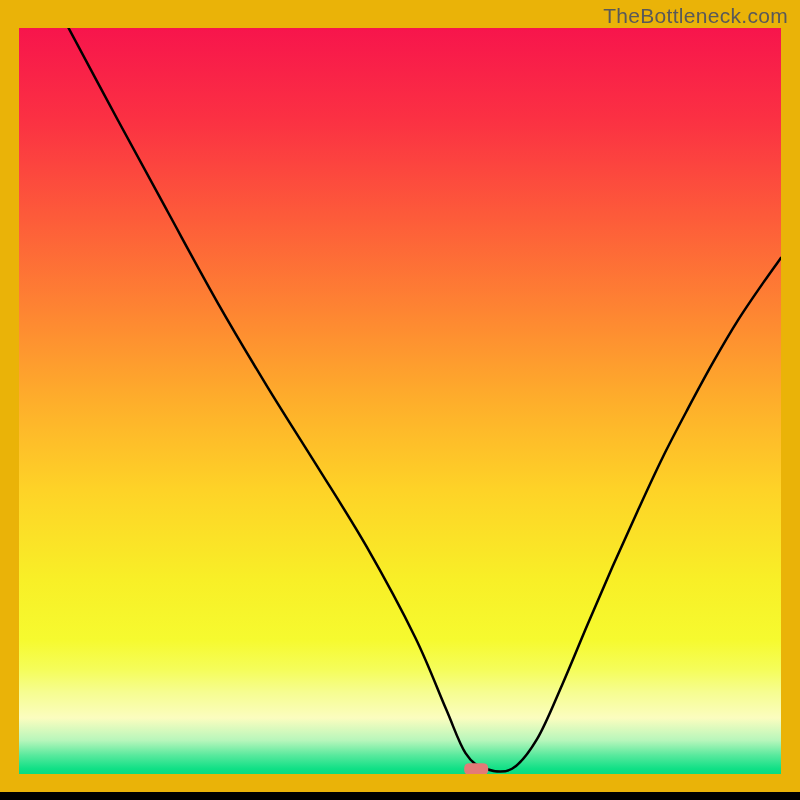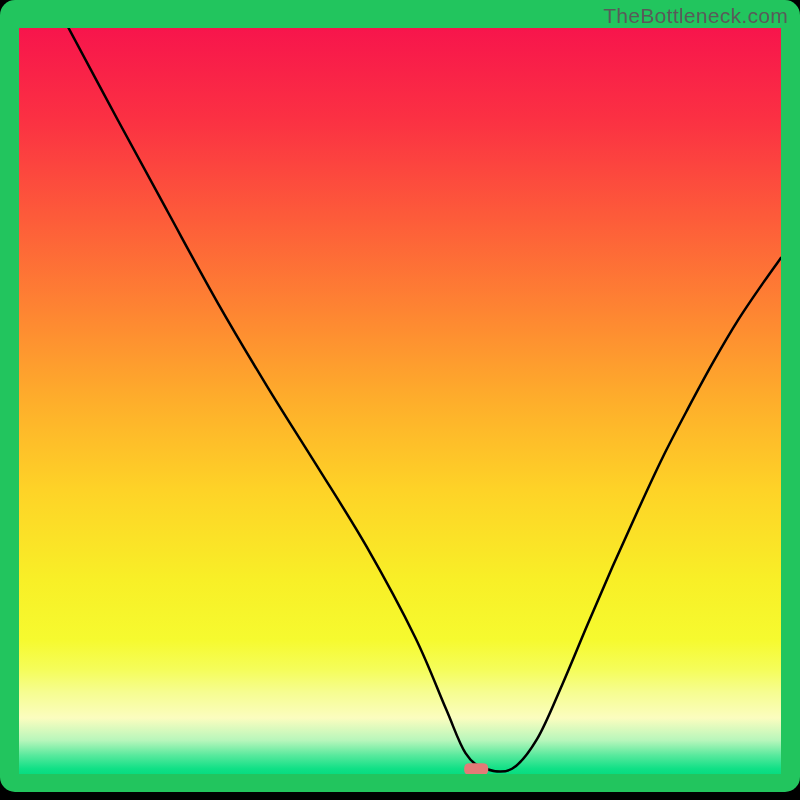--- a/index.html
+++ b/index.html
@@ -8,22 +8,21 @@
     width: 800px;
     height: 800px;
     background: #000;
     overflow: hidden;
     font-family: Arial, Helvetica, sans-serif;
   }
   .frame {
     position: relative;
     width: 800px;
     height: 792px;
-    background: #22c55e;
-    border-radius: 15px;
+    background: #eab308;
   }
   .attribution {
     position: absolute;
     top: 4px;
     right: 12px;
     color: #595959;
     font-size: 21px;
     font-weight: 500;
     letter-spacing: 0.3px;
     z-index: 30;

